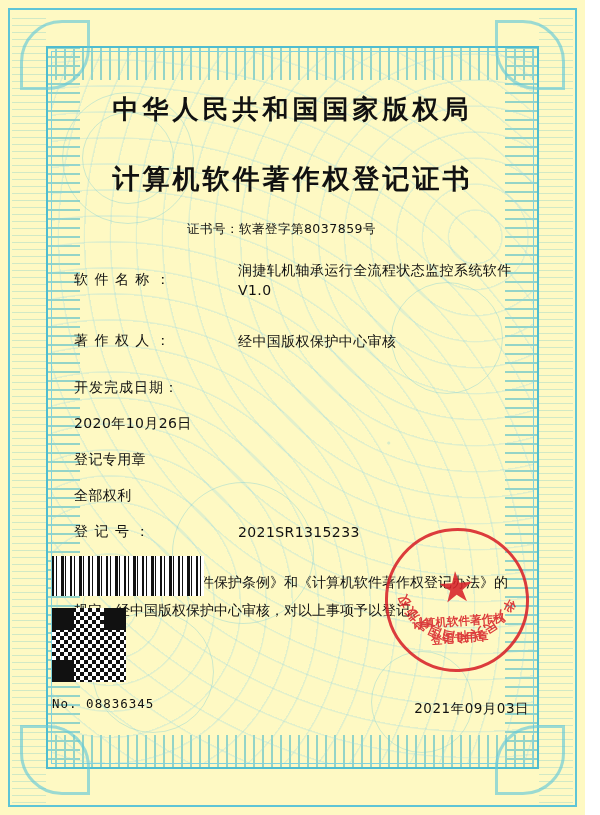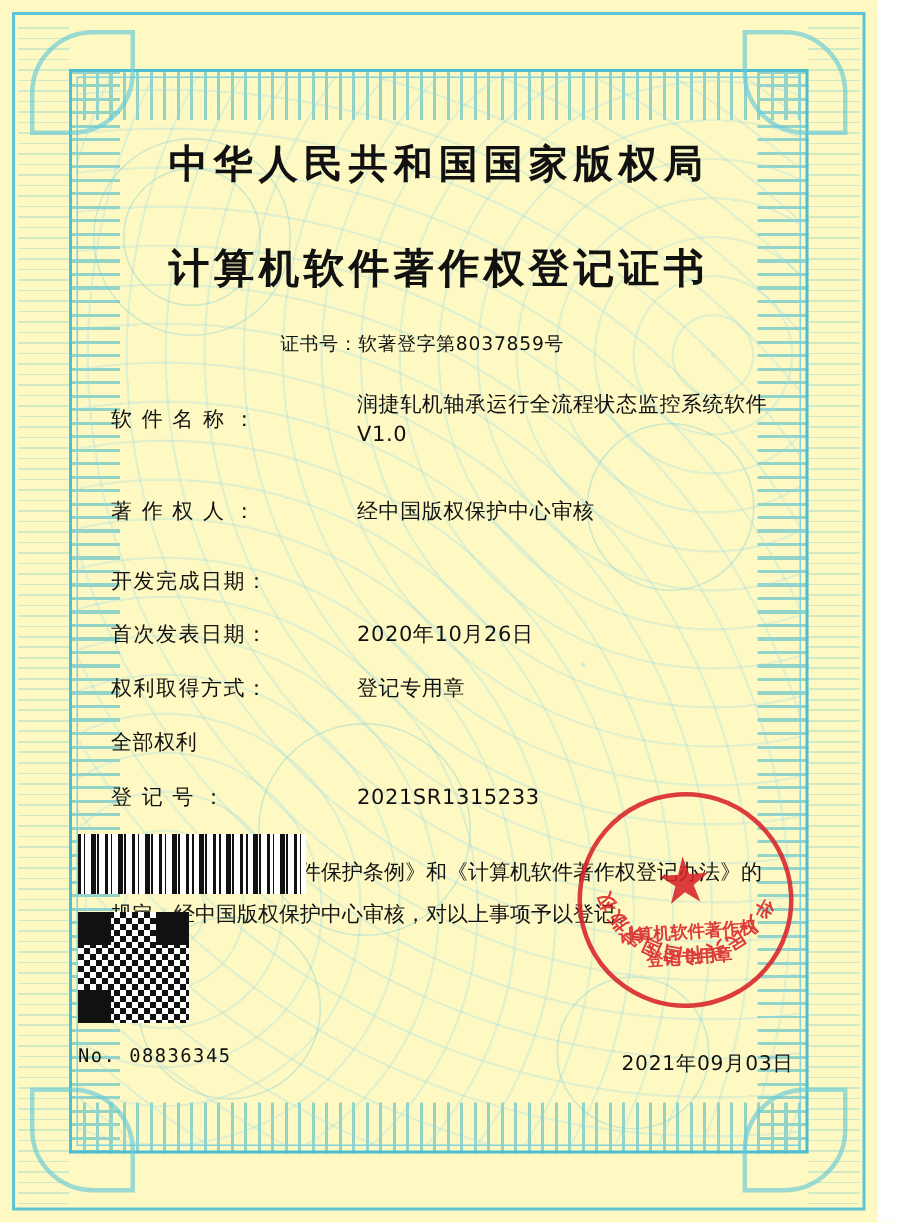--- a/index.html
+++ b/index.html
@@ -323,26 +323,24 @@
       <div class="field-row gap-xl">
         <div class="field-label">著 作 权 人 ：</div>
         <div class="field-value">经中国版权保护中心审核</div>
       </div>
 
       <div class="field-row">
         <div class="field-label">开发完成日期：</div>
       </div>
 
       <div class="field-row">
-        <div class="field-label">首次发表日期：</div>
         <div class="field-value">2020年10月26日</div>
       </div>
 
       <div class="field-row">
-        <div class="field-label">权利取得方式：</div>
         <div class="field-value">登记专用章</div>
       </div>
 
       <div class="field-row">
         <div class="field-value">全部权利</div>
       </div>
 
       <div class="field-row">
         <div class="field-label">登 记 号 ：</div>
         <div class="field-value">2021SR1315233</div>

